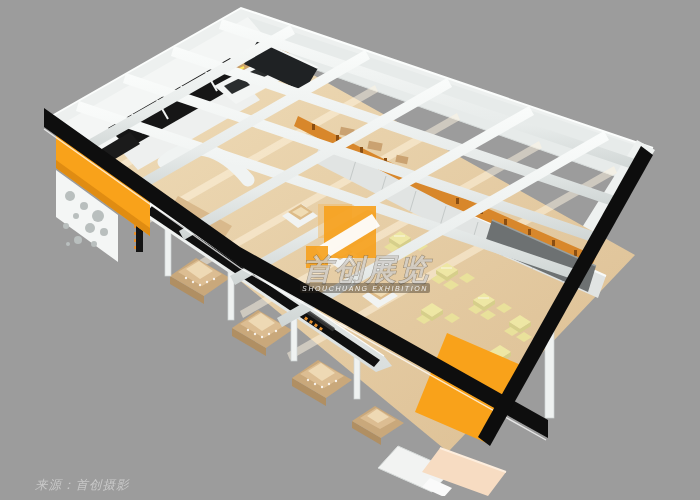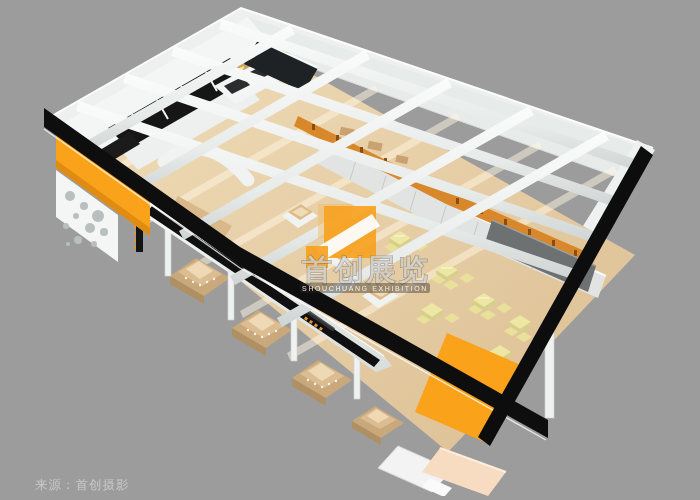--- a/index.html
+++ b/index.html
@@ -1,17 +1,17 @@
 <!DOCTYPE html>
 <html><head>
 <meta charset="utf-8">
 <style>
   html,body{margin:0;padding:0;background:#9c9c9c;}
   .stage{position:relative;width:700px;height:496px;overflow:hidden;
-         font-family:"Liberation Sans", sans-serif;}
+         font-family:"Liberation Sans", sans-serif;font-style:italic;}
   svg{display:block;}
   text{font-family:"Liberation Sans", sans-serif;}
   .wm-title{font-weight:bold;}
 </style>
 </head>
 <body>
 
 <div class="stage">
 <svg width="700" height="500" viewBox="0 0 700 500">
   <defs>

